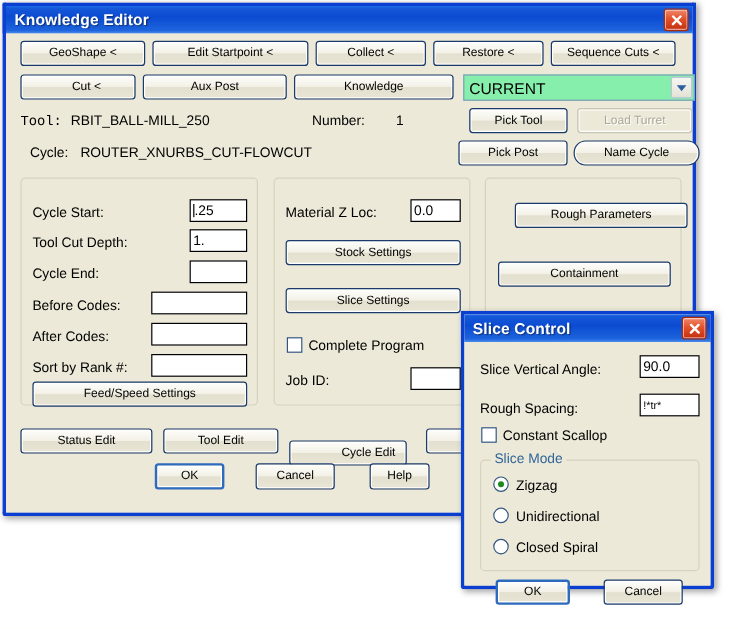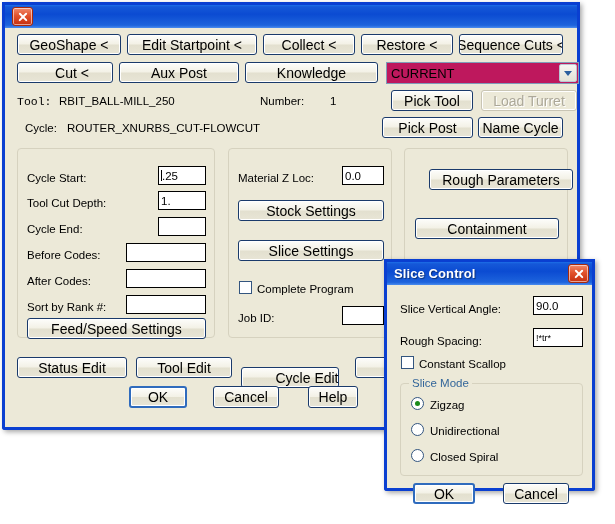--- a/index.html
+++ b/index.html
@@ -67,21 +67,21 @@
 
   .client { position: relative; width: 100%; height: 100%; }
 
   
   .btn {
     position: absolute;
     background: linear-gradient(to bottom, #fdfdfb 0%, #f3f1e6 48%, #e3e0cf 52%, #e8e5d6 100%);
     border: 1px solid #1a3a6b;
     border-radius: 3px;
     font-family: "Liberation Sans", sans-serif;
-    font-size: 14px;
+    font-size: 10px;
     color: #000;
     text-align: left;
     line-height: 1;
     display: flex;
     align-items: center;
     justify-content: center;
     cursor: pointer;
     box-shadow: inset 0 0 0 1px #ffffff;
     white-space: nowrap;
     overflow: hidden;
@@ -106,21 +106,21 @@
     font-family: "Liberation Sans", sans-serif;
     font-size: 11.5px;
     color: #000;
     padding: 0 2px;
     display: flex;
     align-items: center;
     outline: none;
   }
   .combo {
     position: absolute;
-    background: #be185d;
+    background: #86efac;
     border: 1px solid #7f9db9;
     display: flex;
     align-items: center;
     font-size: 13px;
     padding-left: 4px;
     cursor: pointer;
   }
   .combo .arrow-box {
     position: absolute;
     right: 1px; top: 1px; bottom: 1px;
@@ -197,20 +197,21 @@
   }
 </style>
 </head>
 <body>
 
 <div id="root">
 
   <div class="xp-window" id="mainwin" style="left:2px; top:2px; width:578px; height:428px;">
 
     <div class="titlebar" style="margin-left:-3px; margin-right:-3px; margin-top:-0px; width:578px;">
+      <div class="ttl">Knowledge Editor</div>
       <div class="close-btn"></div>
     </div>
 
     <div class="client">
 
       <div class="btn" style="left:12px; top:6px; width:104px; height:21px;">GeoShape &lt;</div>
       <div class="btn" style="left:122px; top:6px; width:130px; height:21px;">Edit Startpoint &lt;</div>
       <div class="btn" style="left:258px; top:6px; width:92px; height:21px;">Collect &lt;</div>
       <div class="btn" style="left:356px; top:6px; width:92px; height:21px;">Restore &lt;</div>
       <div class="btn" style="left:454px; top:6px; width:104px; height:21px;">Sequence Cuts &lt;</div>
@@ -230,21 +231,21 @@
       <div class="lbl" style="left:54px; top:68px;">RBIT_BALL-MILL_250</div>
       <div class="lbl" style="left:255px; top:68px;">Number:</div>
       <div class="lbl" style="left:325px; top:68px;">1</div>
 
       <div class="lbl" style="left:20px; top:95px;">Cycle:</div>
       <div class="lbl" style="left:62px; top:95px;">ROUTER_XNURBS_CUT-FLOWCUT</div>
 
       <div class="btn" style="left:386px; top:62px; width:82px; height:21px;">Pick Tool</div>
       <div class="btn disabled" style="left:476px; top:62px; width:96px; height:21px;">Load Turret</div>
       <div class="btn" style="left:377px; top:89px; width:91px; height:21px;">Pick Post</div>
-      <div class="btn" style="left:473px; top:89px; width:85px; height:21px;">Name Cycle</div>
+      <div class="btn" style="left:473px; top:89px; width:105px; height:21px;border-radius:10px;">Name Cycle</div>
 
       <div class="group" style="left:12px; top:120px; width:198px; height:190px;"></div>
 
       <div class="lbl" style="left:22px; top:145px;">Cycle Start:</div>
       <div class="txt" style="left:153px; top:138px; width:48px; height:19px;">
           <span class="caret"></span>
           <span>.25</span>
         </div>
 
       <div class="lbl" style="left:22px; top:170px;">Tool Cut Depth:</div>

